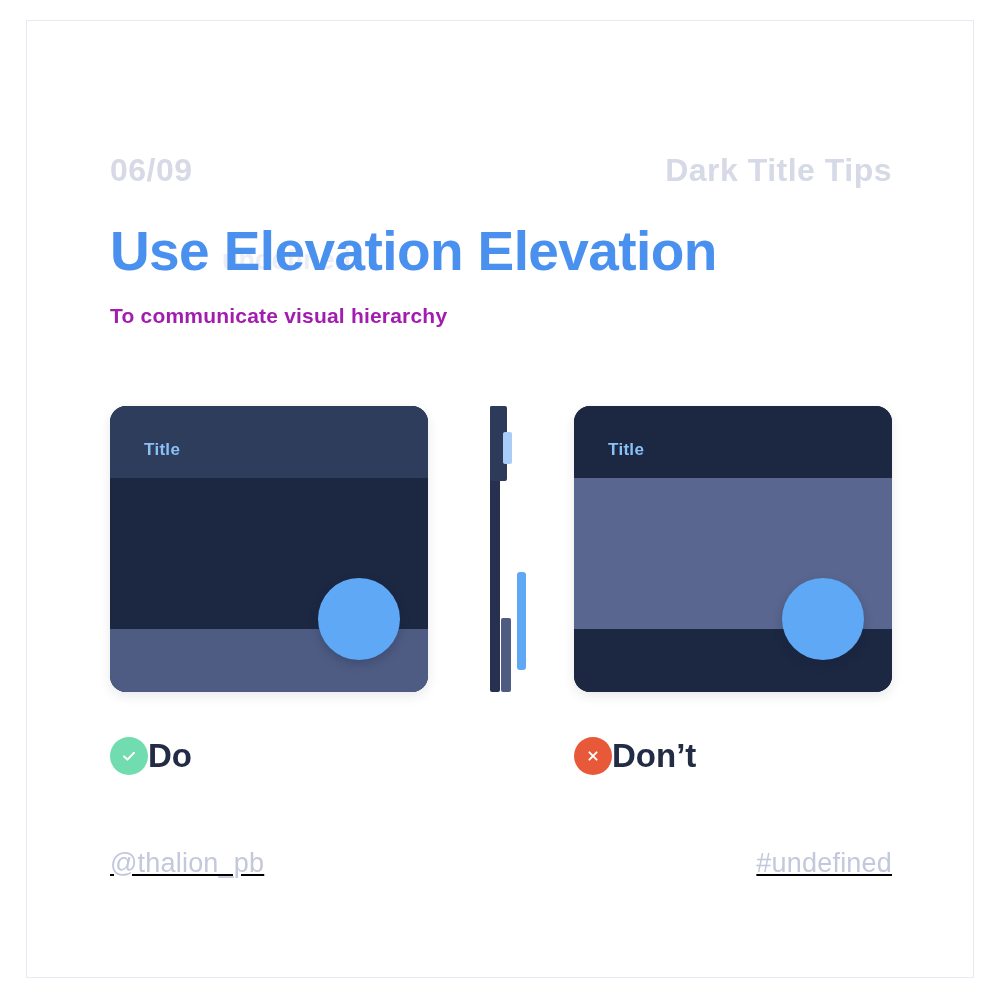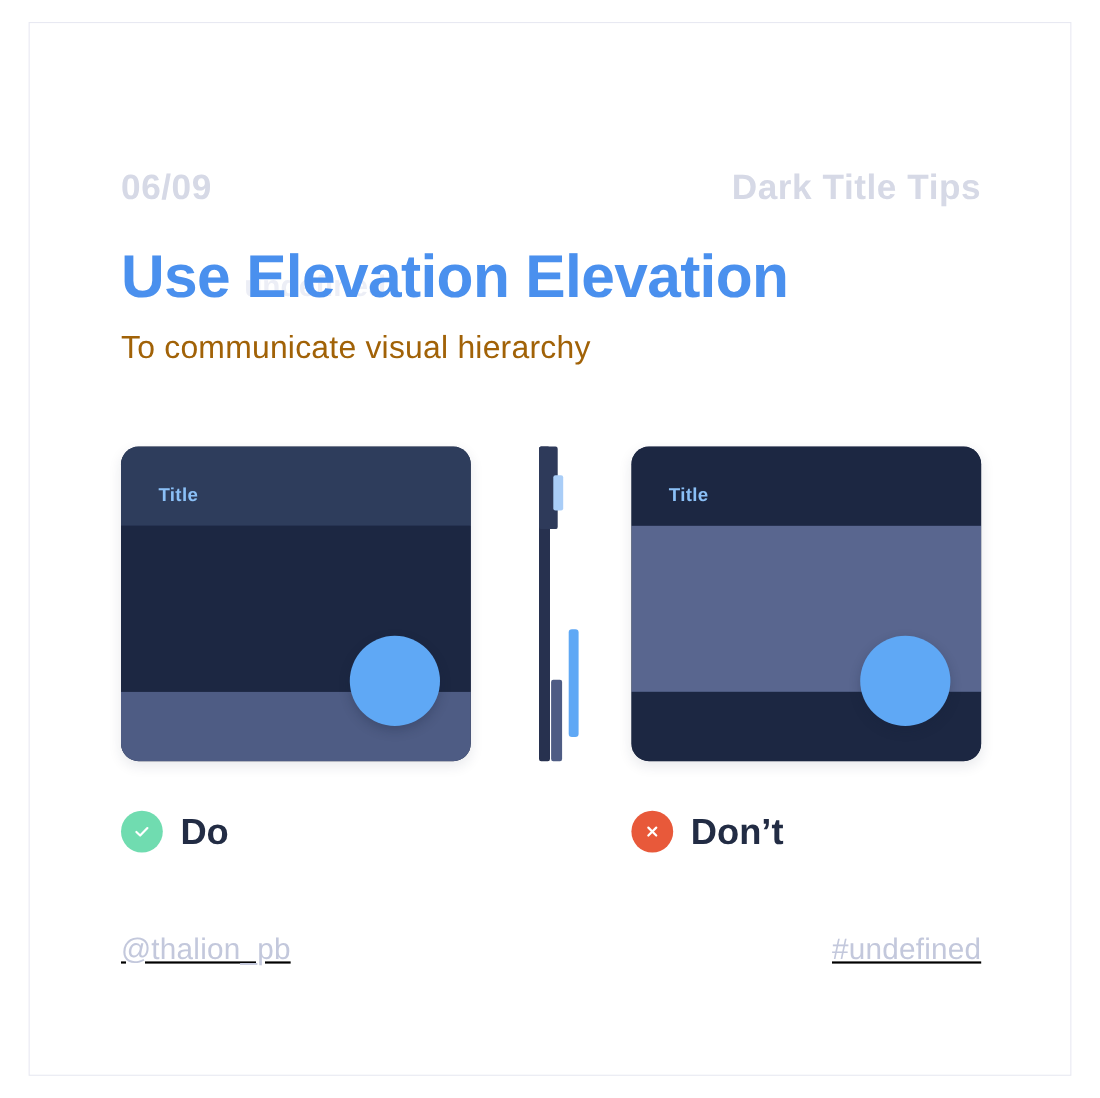--- a/index.html
+++ b/index.html
@@ -98,24 +98,24 @@
     font-size: 27px;
     line-height: 34px;
     font-weight: 700;
     color: #eceef6;
     letter-spacing: 0px;
     white-space: nowrap;
     z-index: 1;
   }
   .subhead {
     margin: 8px 0 0 0;
-    font-size: 29px;
+    font-size: 21px;
     line-height: 42px;
-    font-weight: 400;
-    color: #a16207;
+    font-weight: 700;
+    color: #a21caf;
     letter-spacing: 0.2px;
     white-space: nowrap;
   }
 
   
   .compare {
     position: absolute;
     left: 110px;
     top: 406px;
     width: 782px;
@@ -217,21 +217,20 @@
     left: 110px;
     top: 730px;
     width: 782px;
     height: 52px;
   }
   .verdict {
     position: absolute;
     top: 0;
     display: flex;
     align-items: center;
-    gap: 16px;
     height: 52px;
   }
   .verdict.do    { left: 0px;   }
   .verdict.dont  { left: 464px; }
 
   .badge {
     width: 38px;
     height: 38px;
     border-radius: 50%;
     display: flex;

